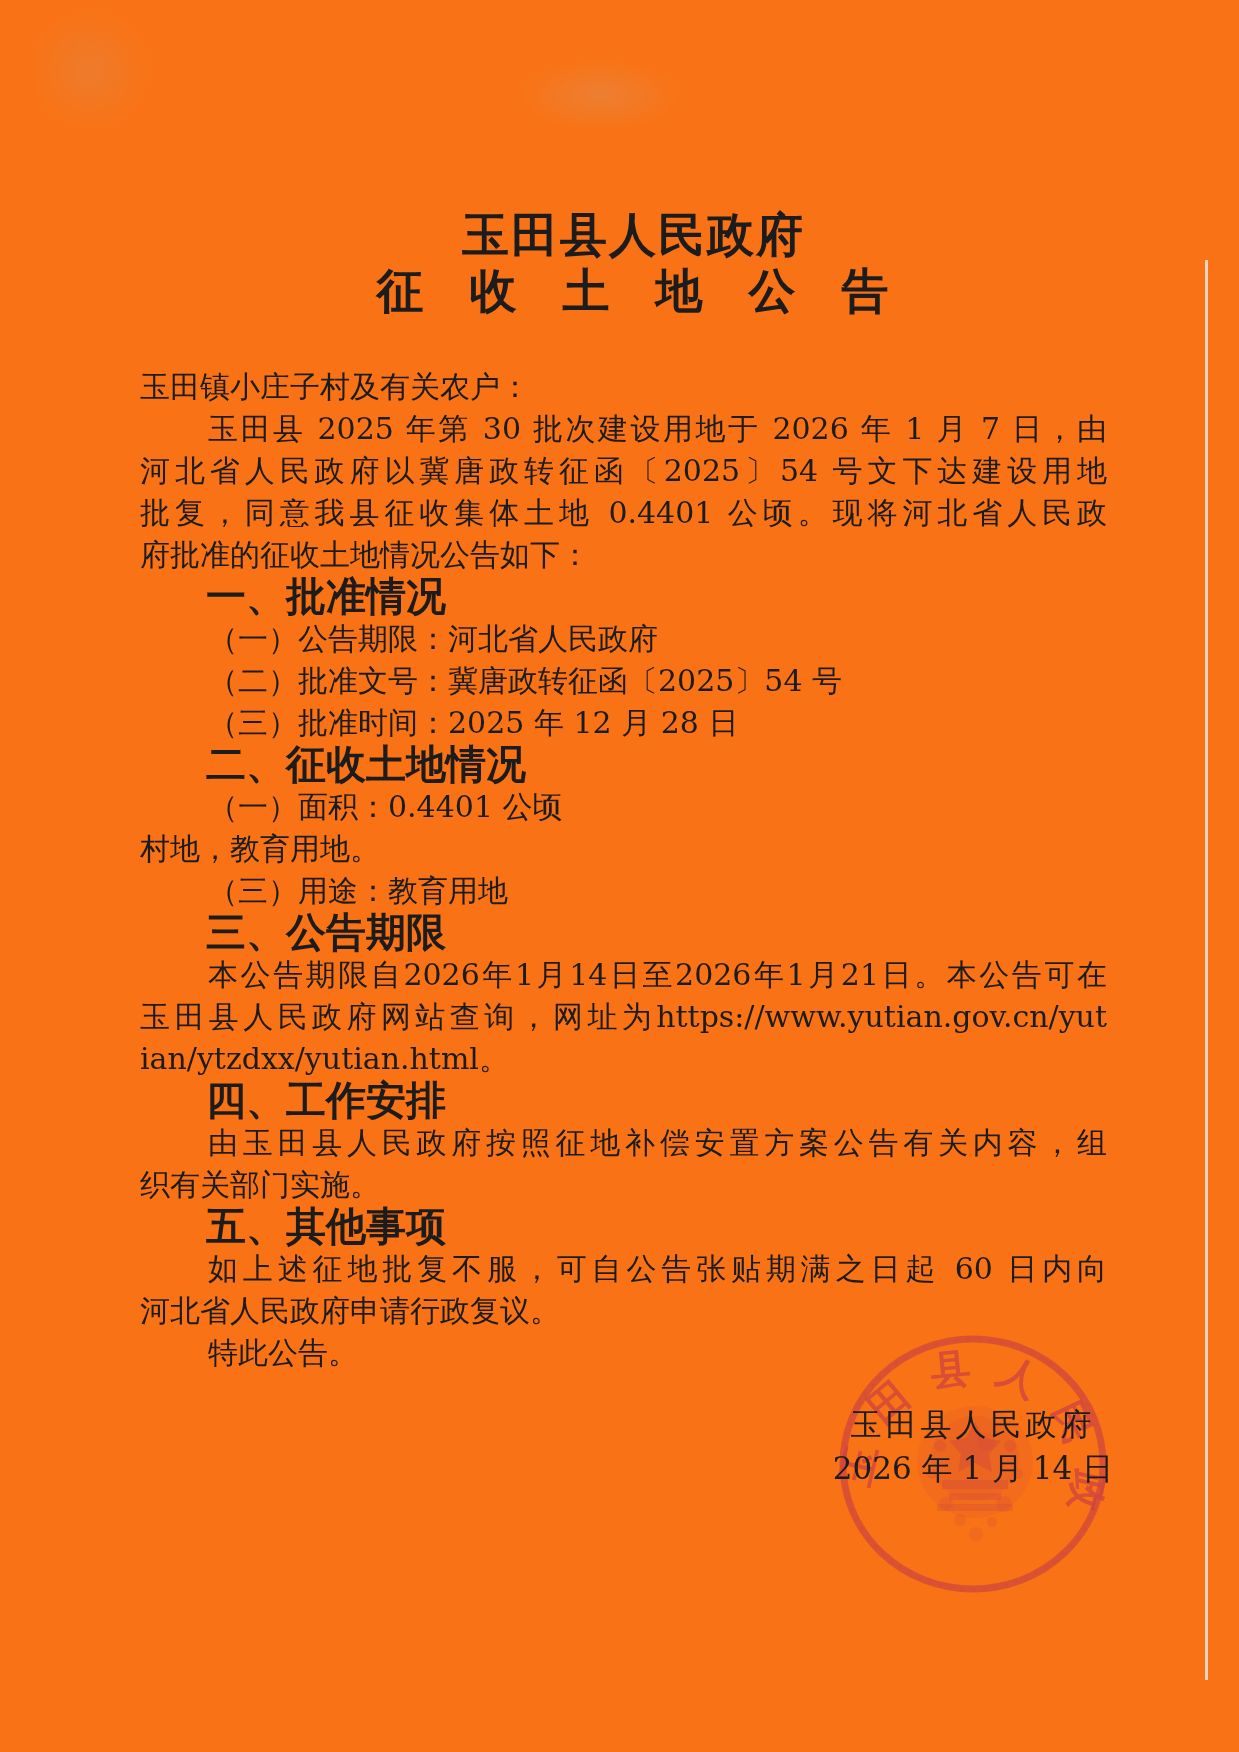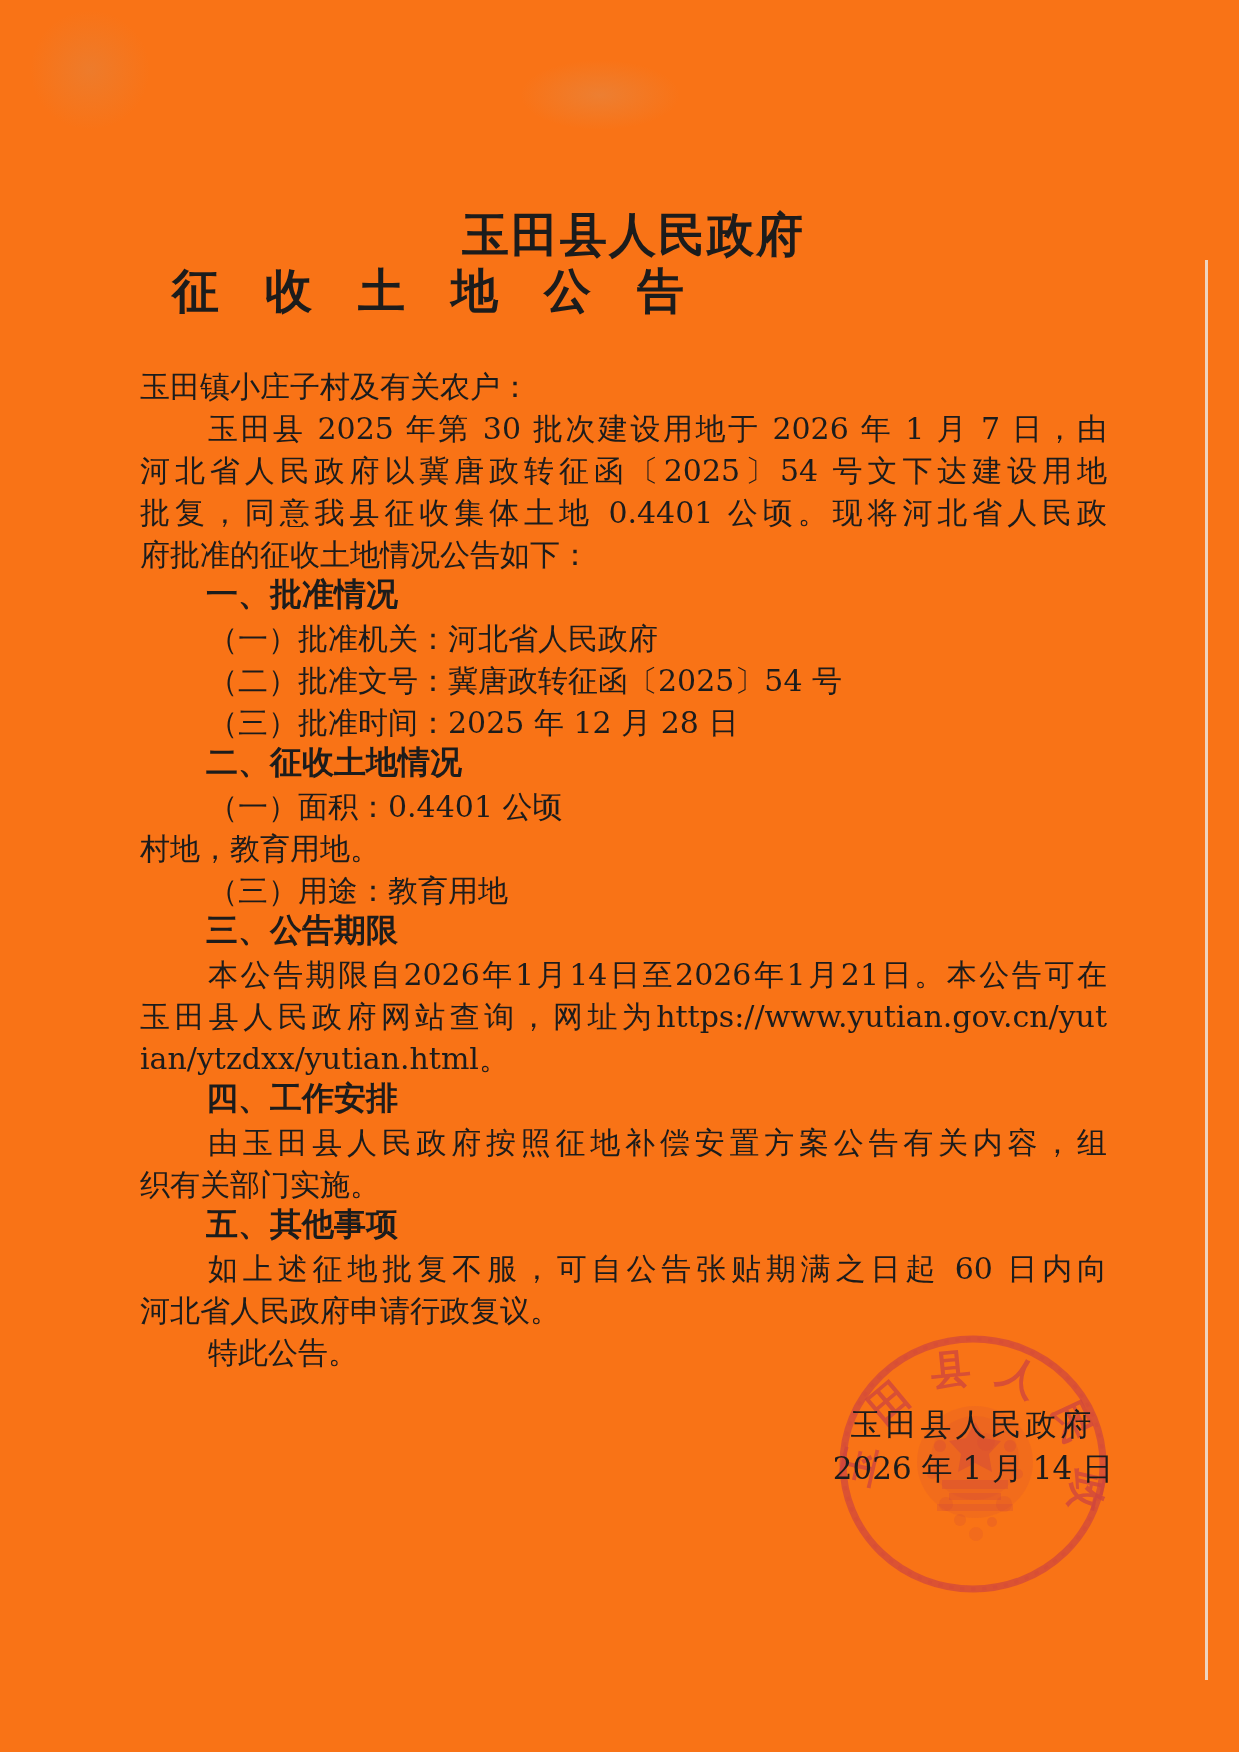--- a/index.html
+++ b/index.html
@@ -27,36 +27,37 @@
   }
 
   .title-main {
     position: absolute; left: 150px; top: 204px; width: 967px;
     text-align: center;
     font-size: 47px; font-weight: bold; letter-spacing: 2px;
     white-space: nowrap;
   }
   .title-sub {
     position: absolute; left: 172px; top: 260px; width: 967px;
+    text-align: center;
     font-size: 47px; font-weight: bold; letter-spacing: 46px;
     white-space: nowrap;
   }
 
   .doc-body {
     position: absolute; left: 140px; top: 366px; width: 967px;
     font-size: 30px; line-height: 42px;
   }
   .line { white-space: pre-wrap; min-height: 42px; }
   .line.ind  { text-indent: 68px; }
   .line.full { text-align: justify; text-align-last: justify; }
   .line.head {
     text-indent: 66px;
     font-weight: bold;
-    font-family: Liberation Mono, monospace;
-    font-size: 32px;
+    font-family: Liberation Serif, serif;
+    font-size: 40px;
   }
 
   .signature {
     position: absolute; left: 822px; top: 1402px; width: 302px;
     text-align: center; font-size: 31px; line-height: 44px;
     z-index: 3;
   }
   .signature .sig-name { letter-spacing: 4px; white-space: nowrap; }
   .signature .sig-date { white-space: nowrap; }
 
@@ -78,21 +79,21 @@
   <div class="title-main">玉田县人民政府</div>
   <div class="title-sub">征收土地公告</div>
 
   <div class="doc-body">
       <div class="line">玉田镇小庄子村及有关农户：</div>
       <div class="line ind full">玉田县 2025 年第 30 批次建设用地于 2026 年 1 月 7 日，由</div>
       <div class="line full">河北省人民政府以冀唐政转征函〔2025〕54 号文下达建设用地</div>
       <div class="line full">批复，同意我县征收集体土地 0.4401 公顷。现将河北省人民政</div>
       <div class="line">府批准的征收土地情况公告如下：</div>
       <div class="line head">一、批准情况</div>
-      <div class="line ind">（一）批准机关：河北省人民政府</div>
+      <div class="line ind">（一）公告期限：河北省人民政府</div>
       <div class="line ind">（二）批准文号：冀唐政转征函〔2025〕54 号</div>
       <div class="line ind">（三）批准时间：2025 年 12 月 28 日</div>
       <div class="line head">二、征收土地情况</div>
       <div class="line ind">（一）面积：0.4401 公顷</div>
       <div class="line">村地，教育用地。</div>
       <div class="line ind">（三）用途：教育用地</div>
       <div class="line head">三、公告期限</div>
       <div class="line ind full">本公告期限自2026年1月14日至2026年1月21日。本公告可在</div>
       <div class="line full">玉田县人民政府网站查询，网址为https://www.yutian.gov.cn/yut</div>
       <div class="line">ian/ytzdxx/yutian.html。</div>

